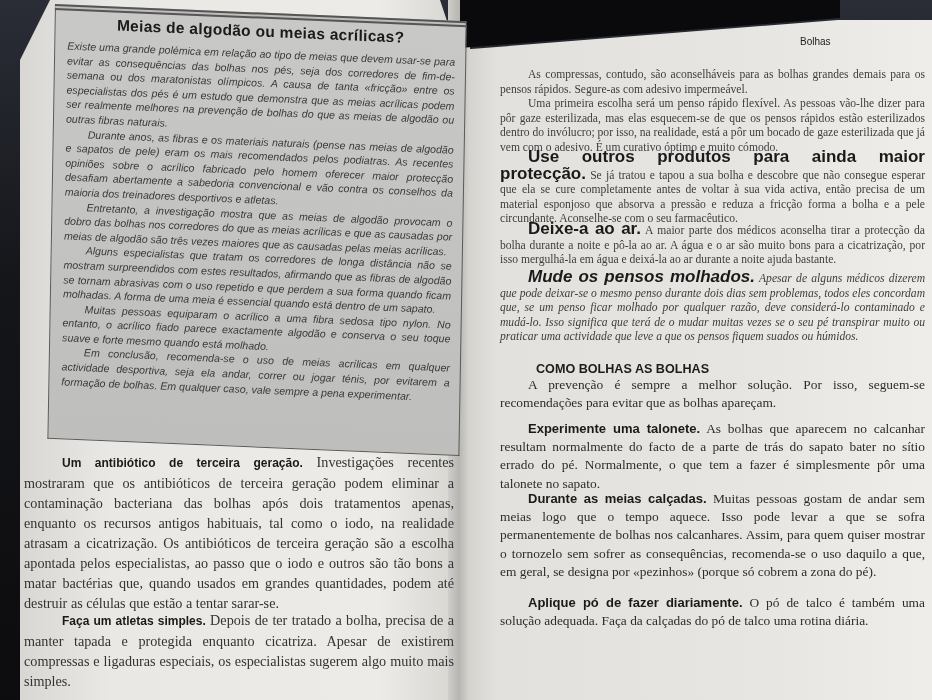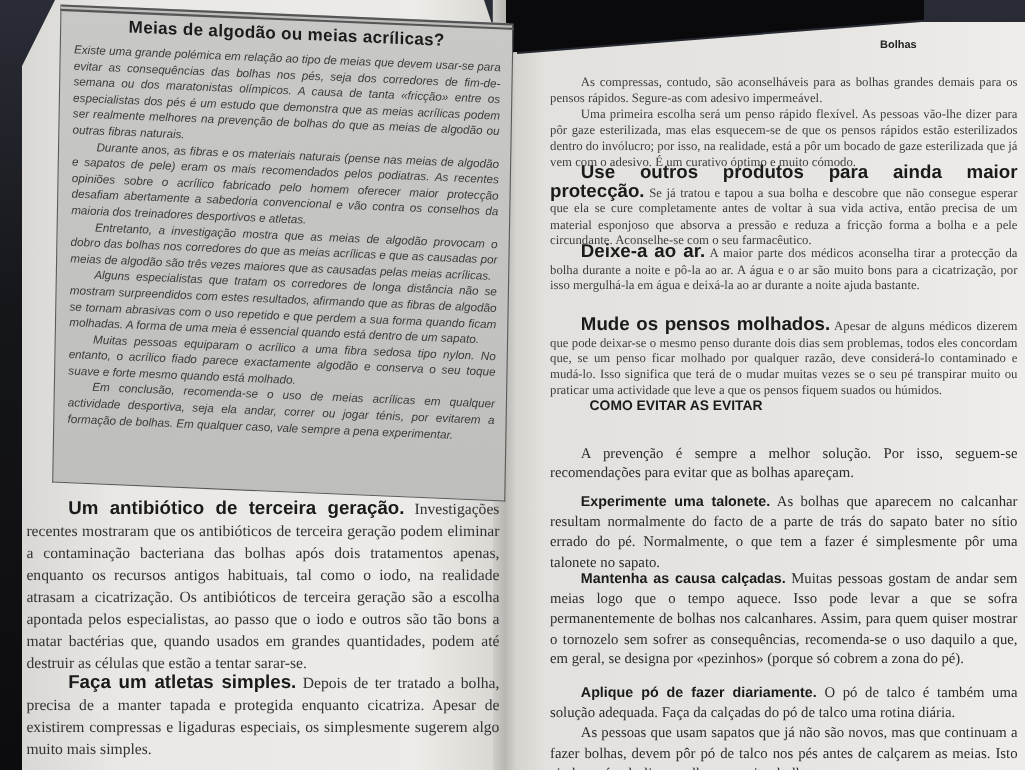--- a/index.html
+++ b/index.html
@@ -12,28 +12,28 @@
   .topshade{position:absolute;left:460px;top:0;width:380px;height:48px;background:#0a0a0c;clip-path:polygon(0 0,380px 0,380px 18px,0 48px);}
 
   .box{position:absolute;left:55px;top:4px;width:410px;height:428px;background:linear-gradient(180deg,#c8c8c6,#bebebc);border:1.5px solid #5a5a5a;border-top:6px double #555;transform:skewY(1.4deg) rotate(1deg);transform-origin:left top;}
   .box-title{font-family:"Liberation Sans",sans-serif;font-weight:bold;font-size:15.5px;color:#1b1b1b;text-align:center;margin-top:4px;letter-spacing:0.3px;}
   .box-body{font-family:"Liberation Sans",sans-serif;font-style:italic;font-size:10.6px;line-height:14.6px;color:#3a3a3a;padding:6px 10px 0 12px;text-align:justify;}
   .box-body p{margin:0;text-indent:22px;}
   .box-body p.first{text-indent:0;}
 
   .lt{position:absolute;left:24px;width:430px;font-size:14.2px;line-height:20px;color:#333;text-align:justify;}
   .lt p{margin:0;text-indent:38px;}
-  .lead{font-family:"Liberation Sans",sans-serif;font-weight:bold;color:#1a1a1a;font-size:17px;}
+  .lead{font-family:"Liberation Sans",sans-serif;font-weight:bold;color:#1a1a1a;font-size:12px;}
 
   .rt{position:absolute;left:500px;width:425px;font-size:11.6px;line-height:14.6px;color:#3d3d3d;text-align:justify;}
   .rt p{margin:0;text-indent:28px;}
   .rt .lead{font-size:17px;}
-  .rt2{font-size:13.4px;line-height:18.2px;color:#2c2c2c;margin-top:27px;}
+  .rt2{font-size:13.4px;line-height:18.2px;color:#2c2c2c;}
   .rt2 .lead{font-size:13px;}
-  .header-bolhas{position:absolute;left:800px;top:36px;font-family:"Liberation Sans",sans-serif;font-weight:bold;font-size:10px;color:#222;}
+  .header-bolhas{position:absolute;left:800px;top:36px;font-family:"Liberation Sans",sans-serif;font-weight:normal;font-size:10px;color:#222;}
   .section-head{position:absolute;left:536px;top:362px;font-family:"Liberation Sans",sans-serif;font-weight:bold;font-size:12.6px;color:#1c1c1c;}
 </style>
 </head>
 <body>
 
 <div class="bg-dark"></div>
 
 <div class="page page-left"></div>
 <div class="page page-right"></div>
 <div class="gutter"></div>
@@ -48,45 +48,44 @@
     <p>Alguns especialistas que tratam os corredores de longa distância não se mostram surpreendidos com estes resultados, afirmando que as fibras de algodão se tornam abrasivas com o uso repetido e que perdem a sua forma quando ficam molhadas. A forma de uma meia é essencial quando está dentro de um sapato.</p>
     <p>Muitas pessoas equiparam o acrílico a uma fibra sedosa tipo nylon. No entanto, o acrílico fiado parece exactamente algodão e conserva o seu toque suave e forte mesmo quando está molhado.</p>
     <p>Em conclusão, recomenda-se o uso de meias acrílicas em qualquer actividade desportiva, seja ela andar, correr ou jogar ténis, por evitarem a formação de bolhas. Em qualquer caso, vale sempre a pena experimentar.</p>
   </div>
 </div>
 
 <div class="lt" style="top:452px;">
   <p><span class="lead">Um antibiótico de terceira geração.</span><span> Investigações recentes mostraram que os antibióticos de terceira geração podem eliminar a contaminação bacteriana das bolhas após dois tratamentos apenas, enquanto os recursos antigos habituais, tal como o iodo, na realidade atrasam a cicatrização. Os antibióticos de terceira geração são a escolha apontada pelos especialistas, ao passo que o iodo e outros são tão bons a matar bactérias que, quando usados em grandes quantidades, podem até destruir as células que estão a tentar sarar-se.</span></p>
 </div>
 <div class="lt" style="top:610px;">
-  <p><span class="lead">Faça um atletas simples.</span><span> Depois de ter tratado a bolha, precisa de a manter tapada e protegida enquanto cicatriza. Apesar de existirem compressas e ligaduras especiais, os simplesmente sugerem algo muito mais simples.</span></p>
+  <p><span class="lead">Faça um atletas simples.</span><span> Depois de ter tratado a bolha, precisa de a manter tapada e protegida enquanto cicatriza. Apesar de existirem compressas e ligaduras especiais, os especialistas sugerem algo muito mais simples.</span></p>
 </div>
 
 <div class="header-bolhas">Bolhas</div>
 
 <div class="rt" style="top:68px;">
   <p>As compressas, contudo, são aconselháveis para as bolhas grandes demais para os pensos rápidos. Segure-as com adesivo impermeável.</p>
   <p>Uma primeira escolha será um penso rápido flexível. As pessoas vão-lhe dizer para pôr gaze esterilizada, mas elas esquecem-se de que os pensos rápidos estão esterilizados dentro do invólucro; por isso, na realidade, está a pôr um bocado de gaze esterilizada que já vem com o adesivo. É um curativo óptimo e muito cómodo.</p>
 </div>
 <div class="rt" style="top:150px;">
   <p><span class="lead">Use outros produtos para ainda maior protecção.</span><span> Se já tratou e tapou a sua bolha e descobre que não consegue esperar que ela se cure completamente antes de voltar à sua vida activa, então precisa de um material esponjoso que absorva a pressão e reduza a fricção forma a bolha e a pele circundante. Aconselhe-se com o seu farmacêutico.</span></p>
 </div>
 <div class="rt" style="top:222px;">
   <p><span class="lead">Deixe-a ao ar.</span><span> A maior parte dos médicos aconselha tirar a protecção da bolha durante a noite e pô-la ao ar. A água e o ar são muito bons para a cicatrização, por isso mergulhá-la em água e deixá-la ao ar durante a noite ajuda bastante.</span></p>
 </div>
-<div class="rt" style="top:288px;">
+<div class="rt" style="top:270px;font-style:italic;">
   <p><span class="lead">Mude os pensos molhados.</span><span> Apesar de alguns médicos dizerem que pode deixar-se o mesmo penso durante dois dias sem problemas, todos eles concordam que, se um penso ficar molhado por qualquer razão, deve considerá-lo contaminado e mudá-lo. Isso significa que terá de o mudar muitas vezes se o seu pé transpirar muito ou praticar uma actividade que leve a que os pensos fiquem suados ou húmidos.</span></p>
 </div>
 
-<div class="section-head">COMO EVITAR AS EVITAR</div>
+<div class="section-head">COMO BOLHAS AS BOLHAS</div>
 <div class="rt rt2" style="top:376px;">
   <p>A prevenção é sempre a melhor solução. Por isso, seguem-se recomendações para evitar que as bolhas apareçam.</p>
 </div>
 <div class="rt rt2" style="top:420px;">
   <p><span class="lead">Experimente uma talonete.</span><span> As bolhas que aparecem no calcanhar resultam normalmente do facto de a parte de trás do sapato bater no sítio errado do pé. Normalmente, o que tem a fazer é simplesmente pôr uma talonete no sapato.</span></p>
 </div>
 <div class="rt rt2" style="top:490px;">
-  <p><span class="lead">Mantenha as causa calçadas.</span><span> Muitas pessoas gostam de andar sem meias logo que o tempo aquece. Isso pode levar a que se sofra permanentemente de bolhas nos calcanhares. Assim, para quem quiser mostrar o tornozelo sem sofrer as consequências, recomenda-se o uso daquilo a que, em geral, se designa por «pezinhos» (porque só cobrem a zona do pé).</span></p>
+  <p><span class="lead">Durante as meias calçadas.</span><span> Muitas pessoas gostam de andar sem meias logo que o tempo aquece. Isso pode levar a que se sofra permanentemente de bolhas nos calcanhares. Assim, para quem quiser mostrar o tornozelo sem sofrer as consequências, recomenda-se o uso daquilo a que, em geral, se designa por «pezinhos» (porque só cobrem a zona do pé).</span></p>
 </div>
 <div class="rt rt2" style="top:594px;">
   <p><span class="lead">Aplique pó de fazer diariamente.</span><span> O pó de talco é também uma solução adequada. Faça da calçadas do pó de talco uma rotina diária.</span></p>
-  <p>As pessoas que usam sapatos que já não são novos, mas que continuam a fazer bolhas, devem pôr pó de talco nos pés antes de calçarem as meias. Isto ajuda o pé a deslizar melhor e a evitar bolhas.</p>
 </div>
 
 </body></html>

